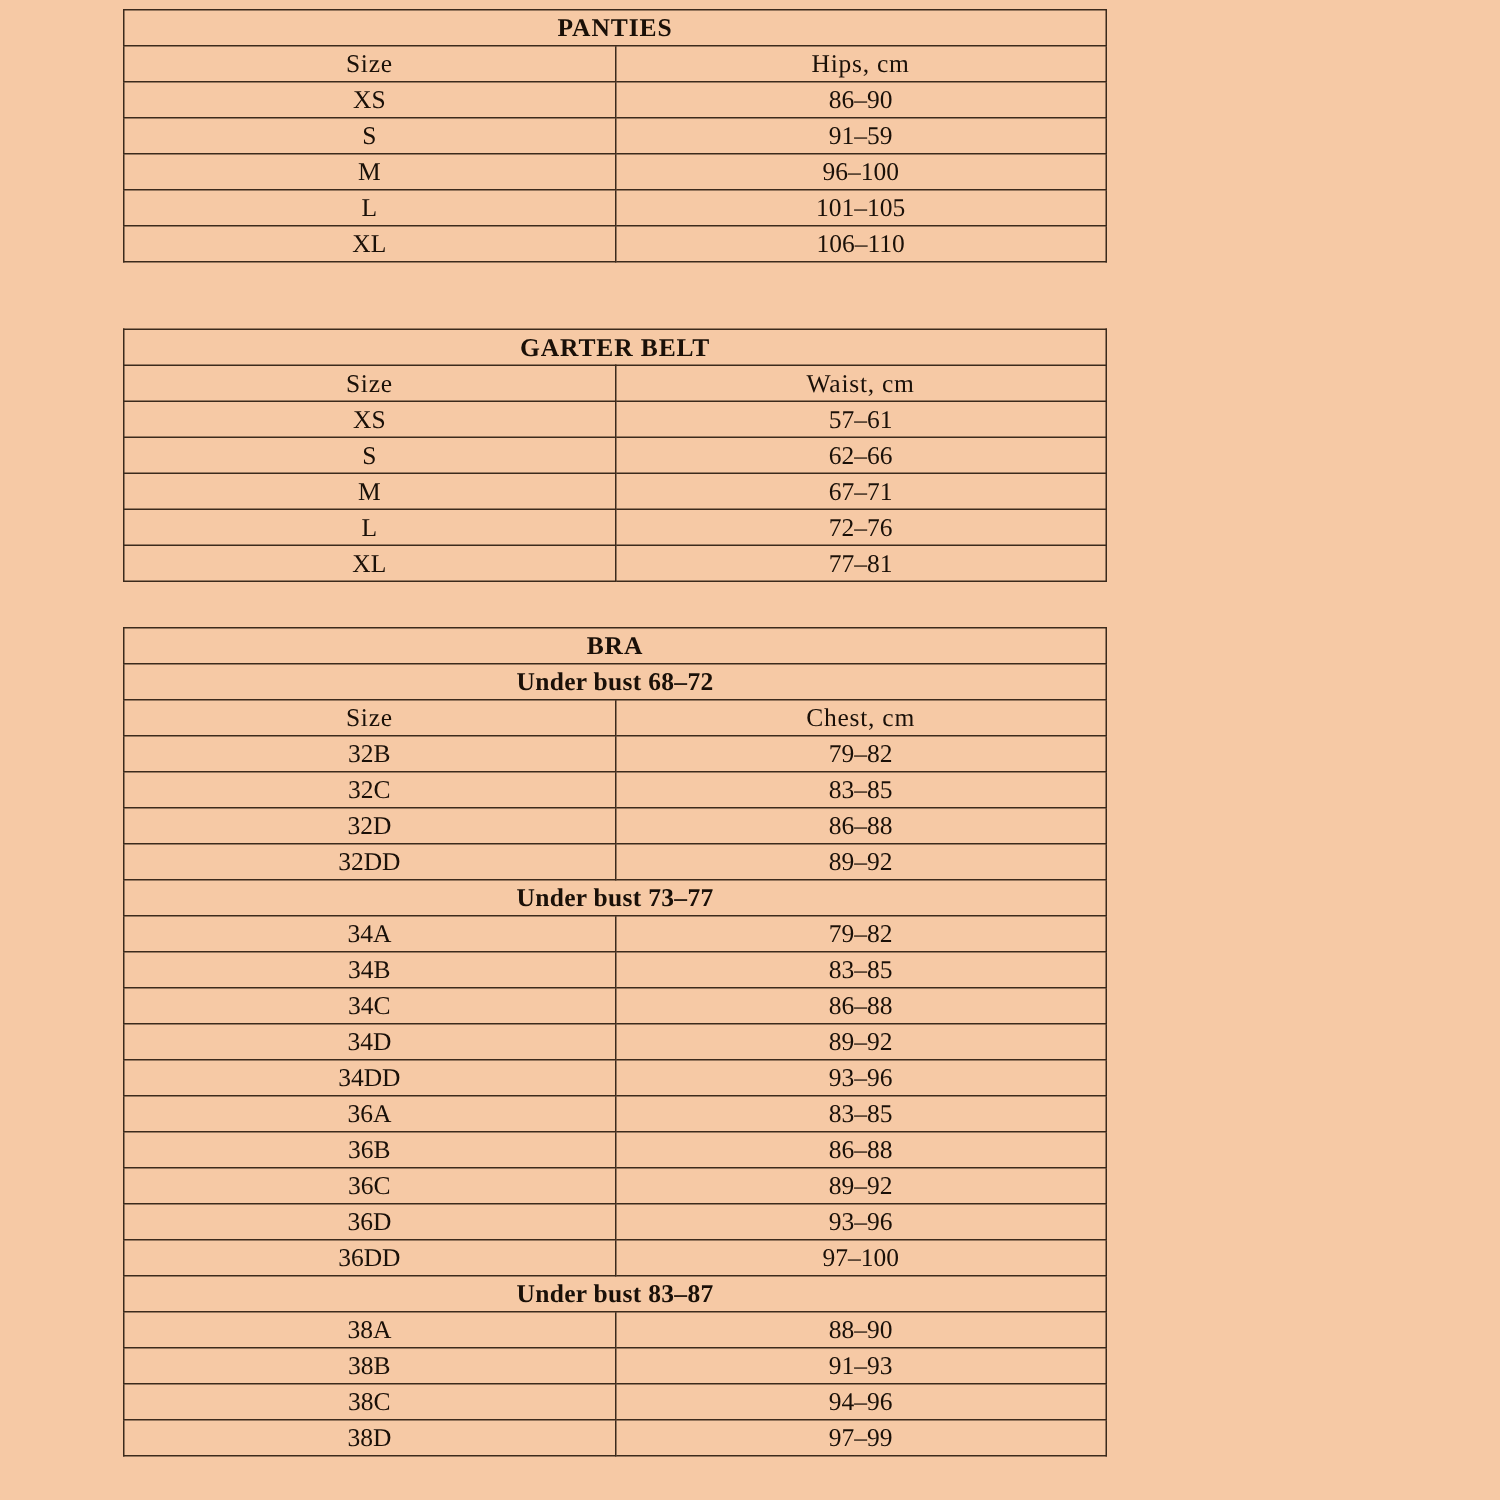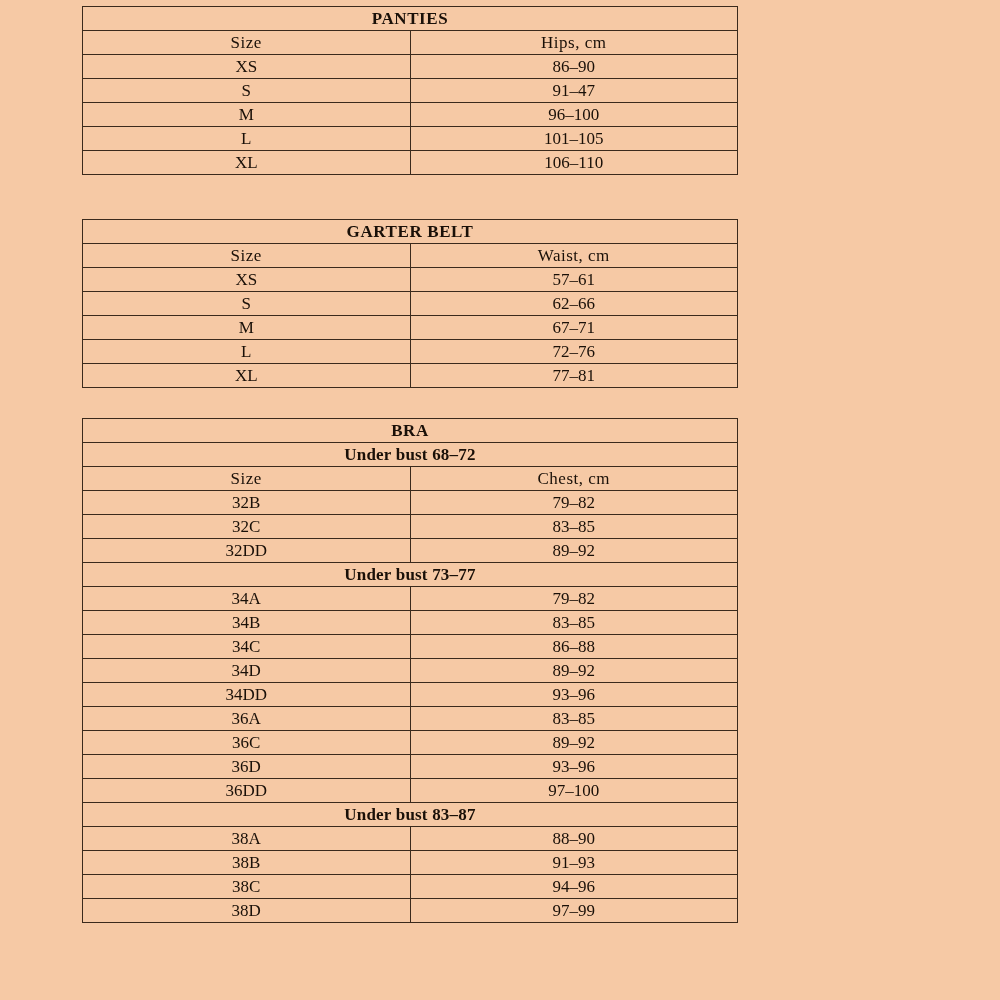--- a/index.html
+++ b/index.html
@@ -77,21 +77,21 @@
         <tr>
           <td class="colhead col-size">Size</td>
           <td class="colhead col-val">Hips, cm</td>
         </tr>
         <tr>
           <td>XS</td>
           <td>86–90</td>
         </tr>
         <tr>
           <td>S</td>
-          <td>91–47</td>
+          <td>91–59</td>
         </tr>
         <tr>
           <td>M</td>
           <td>96–100</td>
         </tr>
         <tr>
           <td>L</td>
           <td>101–105</td>
         </tr>
         <tr>
@@ -156,20 +156,24 @@
         </tr>
         <tr>
           <td>32B</td>
           <td>79–82</td>
         </tr>
         <tr>
           <td>32C</td>
           <td>83–85</td>
         </tr>
         <tr>
+          <td>32D</td>
+          <td>86–88</td>
+        </tr>
+        <tr>
           <td>32DD</td>
           <td>89–92</td>
         </tr>
 
         <tr>
           <td class="subtitle" colspan="2">Under bust 73–77</td>
         </tr>
         <tr>
           <td>34A</td>
           <td>79–82</td>
@@ -187,20 +191,24 @@
           <td>89–92</td>
         </tr>
         <tr>
           <td>34DD</td>
           <td>93–96</td>
         </tr>
 
         <tr>
           <td>36A</td>
           <td>83–85</td>
+        </tr>
+        <tr>
+          <td>36B</td>
+          <td>86–88</td>
         </tr>
         <tr>
           <td>36C</td>
           <td>89–92</td>
         </tr>
         <tr>
           <td>36D</td>
           <td>93–96</td>
         </tr>
         <tr>

